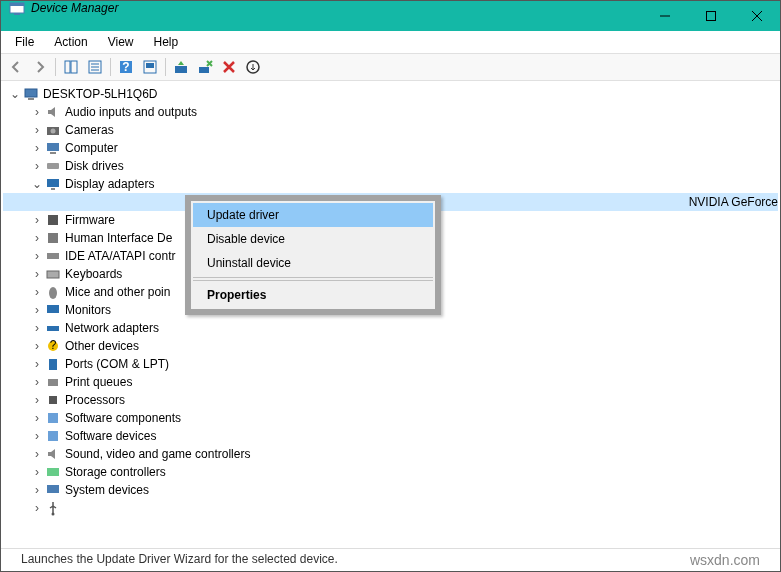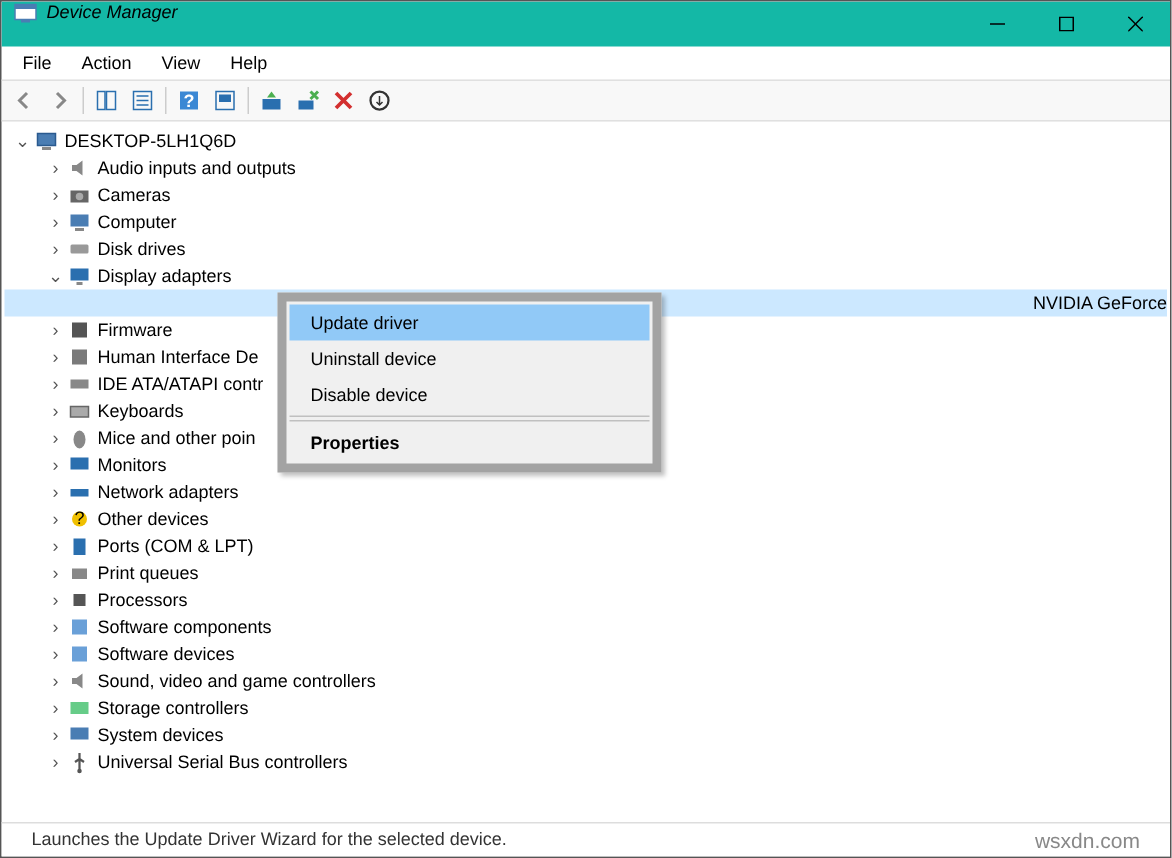--- a/index.html
+++ b/index.html
@@ -300,28 +300,27 @@
         <rect x="2" y="3" width="12" height="8" fill="#4a7db3"></rect>
       </svg>
       <span>System devices</span>
     </div>
   <div class="node i2">
       <span class="exp">›</span>
       <svg class="ic" viewBox="0 0 16 16">
         <path d="M8 2 L8 14 M8 6 L5 8 M8 6 L11 8" stroke="#555" stroke-width="1.5" fill="none"></path>
         <circle cx="8" cy="14" r="1.5" fill="#555"></circle>
       </svg>
-      <span>Universal Serial Bus controllers</span>
     </div>
 </div>
 
 <div class="ctxmenu">
   <div class="hl">Update driver</div>
+  <div>Disable device</div>
   <div>Uninstall device</div>
-  <div>Disable device</div>
   <hr>
   <hr>
   <div style="font-weight:bold">Properties</div>
 </div>
 
 <div class="status">
   <span>Launches the Update Driver Wizard for the selected device.</span>
   <span class="r">wsxdn.com</span>
 </div>
 

